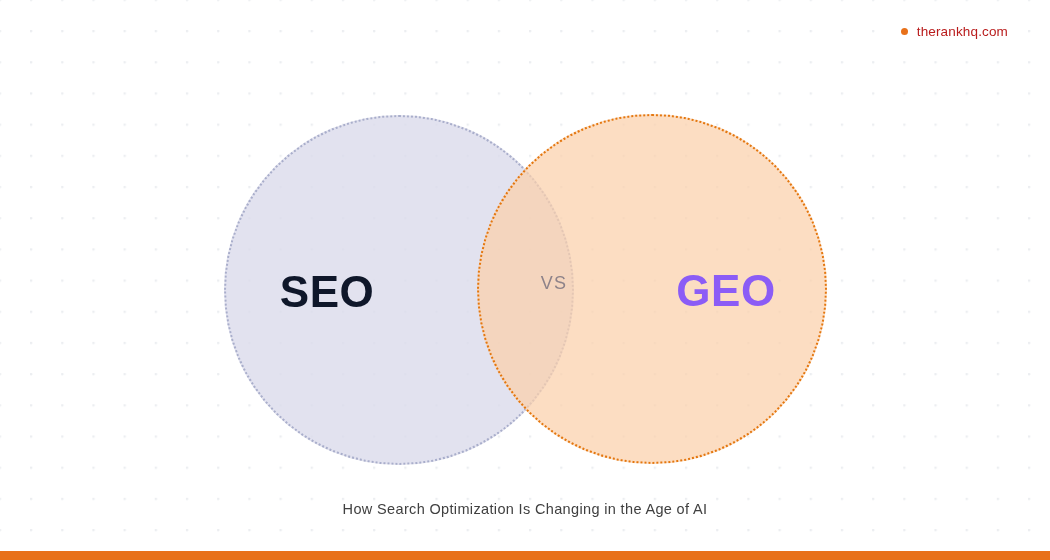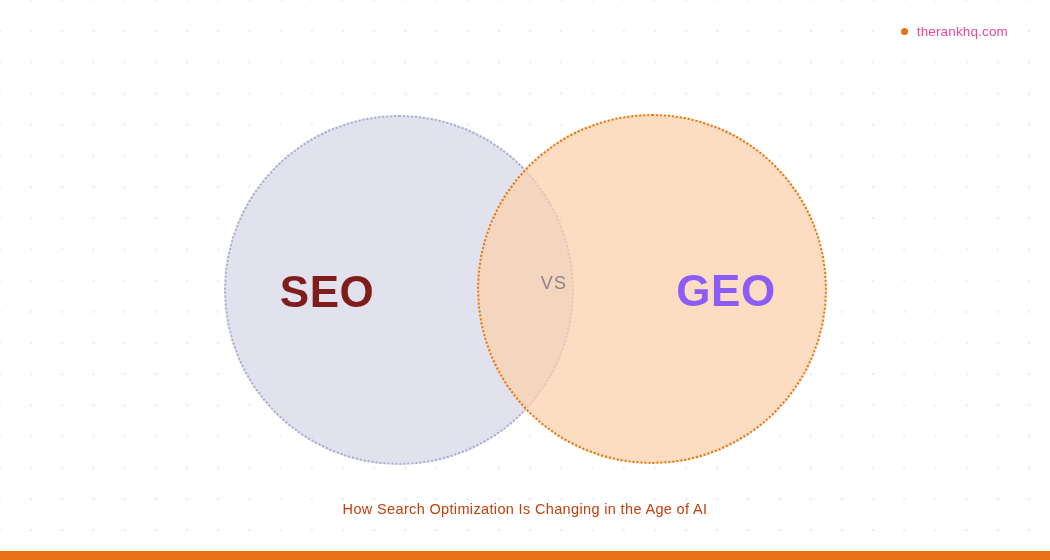--- a/index.html
+++ b/index.html
@@ -49,21 +49,21 @@
     width: 7px;
     height: 7px;
     border-radius: 50%;
     background: #e8711a;
     display: block;
     flex: 0 0 auto;
   }
   .brand-text {
     font-size: 13.5px;
     letter-spacing: 0.15px;
-    color: #ec4899;
+    color: #b91c1c;
     white-space: nowrap;
   }
 
   
   .venn {
     position: absolute;
     left: 0;
     top: 0;
     width: 1050px;
     height: 490px;
@@ -98,21 +98,21 @@
     height: 350px;
     display: flex;
     align-items: center;
     justify-content: center;
     font-size: 44px;
     font-weight: 700;
     letter-spacing: 0.5px;
     user-select: none;
   }
   .circle-seo .circle-label {
-    color: #7f1d1d;
+    color: #0f172a;
     transform: translateX(-74px);
   }
   .circle-geo .circle-label {
     color: #8b5cf6;
     transform: translateX(72px);
   }
 
   .vs-badge {
     position: absolute;
     left: 0;
@@ -129,21 +129,21 @@
 
   
   .caption {
     position: absolute;
     left: 0;
     top: 501px;
     width: 1050px;
     text-align: center;
     font-size: 14.5px;
     letter-spacing: 0.35px;
-    color: #c2410c;
+    color: #404040;
     z-index: 5;
   }
 
   
   .accent-bar {
     position: absolute;
     left: 0;
     bottom: 0;
     width: 1050px;
     height: 9px;

